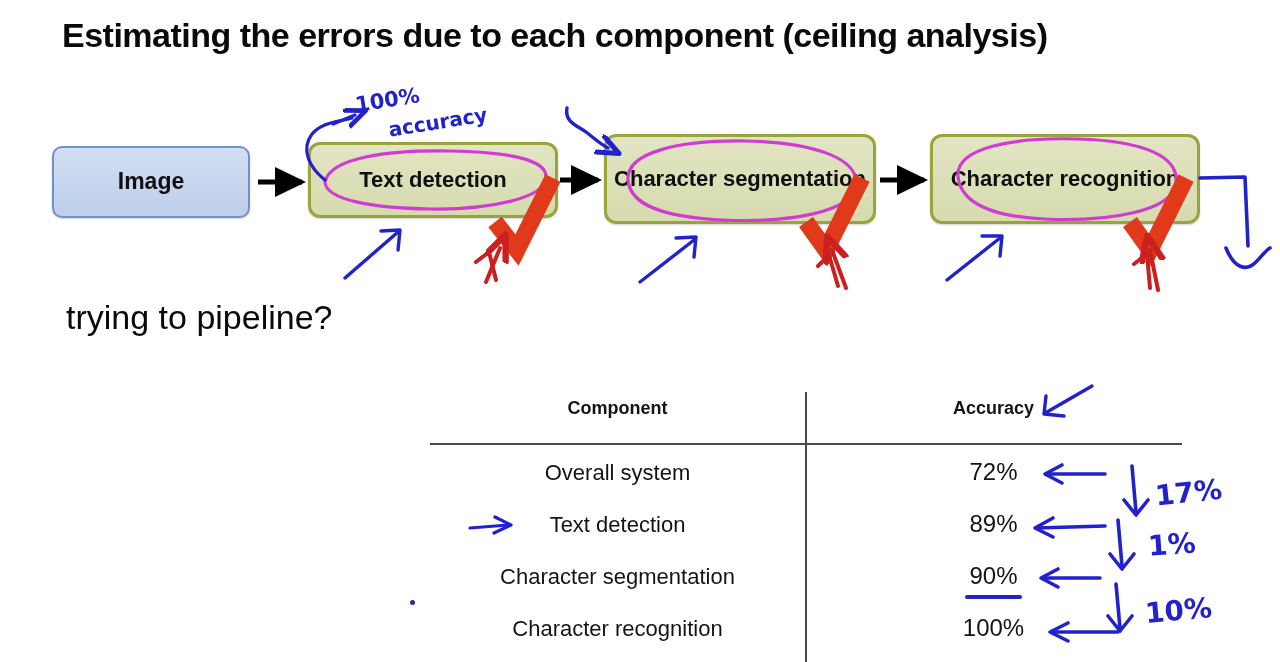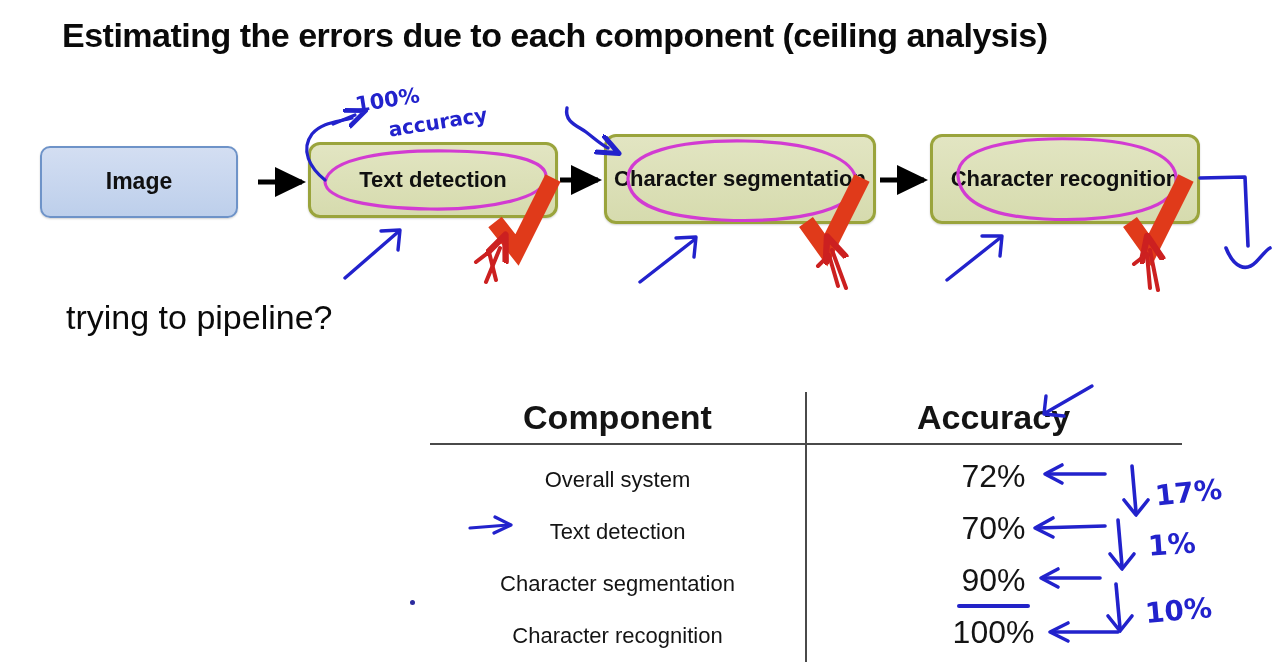--- a/index.html
+++ b/index.html
@@ -43,21 +43,21 @@
     box-sizing: border-box;
     display: flex;
     align-items: center;
     justify-content: center;
     text-align: center;
     font-weight: bold;
     color: #101010;
     line-height: 1.12;
   }
   .box-image {
-    left: 40px;
+    left: 52px;
     top: 146px;
     width: 198px;
     height: 72px;
     background: linear-gradient(180deg,#d3def2 0%, #bdcfeb 100%);
     border: 2px solid #6e93c8;
     border-radius: 10px;
     font-size: 23px;
     box-shadow: 0 1px 2px rgba(0,0,0,.18);
   }
   .box-green {
@@ -115,26 +115,26 @@
   }
   .cell-comp {
     width: 375px;
     text-align: center;
     font-size: 22px;
     color: #141414;
   }
   .cell-acc {
     width: 377px;
     text-align: center;
-    font-size: 32px;
+    font-size: 24px;
     color: #141414;
   }
   .hdr .cell-comp, .hdr .cell-acc {
     font-weight: bold;
-    font-size: 34px;
+    font-size: 18px;
   }
   .cell-acc span.val { position: relative; display: inline-block; }
 
   
   .acc-underline::after {
     content: "";
     position: absolute;
     left: -4px;
     right: -4px;
     bottom: -9px;
@@ -221,21 +221,21 @@
 
     <div style="height:8px"></div>
 
     <div class="tbl-row">
       <div class="cell-comp">Overall system</div>
       <div class="cell-acc"><span class="val">72%</span></div>
     </div>
 
     <div class="tbl-row">
       <div class="cell-comp">Text detection</div>
-      <div class="cell-acc"><span class="val">70%</span></div>
+      <div class="cell-acc"><span class="val">89%</span></div>
     </div>
 
     <div class="tbl-row">
       <div class="cell-comp">Character segmentation</div>
       <div class="cell-acc"><span class="val acc-underline">90%</span></div>
     </div>
 
     <div class="tbl-row">
       <div class="cell-comp">Character recognition</div>
       <div class="cell-acc"><span class="val">100%</span></div>

